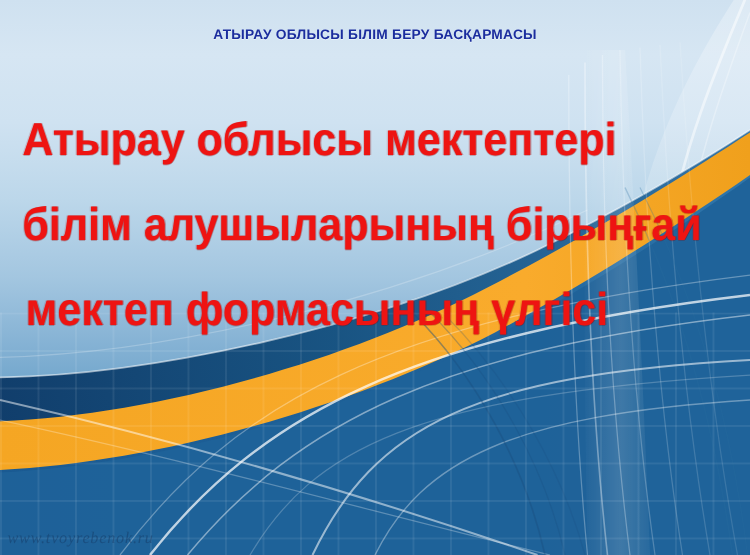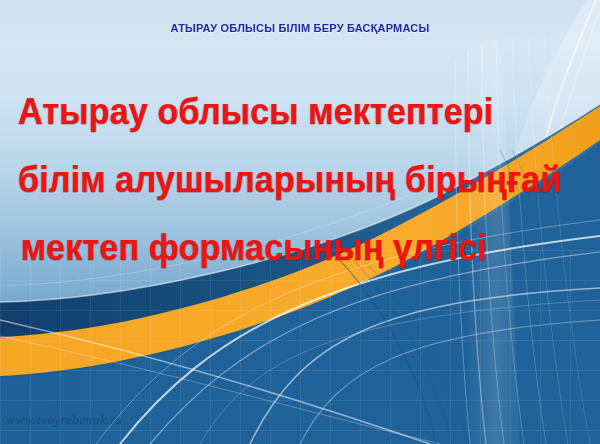--- a/index.html
+++ b/index.html
@@ -88,21 +88,21 @@
     text-shadow:
        1px 0 0 rgba(140,0,0,0.30),
        0 1px 0 rgba(140,0,0,0.25),
       -1px 0 0 rgba(170,20,20,0.18);
   }
 
   
   .watermark {
     position: absolute;
     left: 6px;
-    bottom: 16px;
+    bottom: 6px;
     z-index: 6;
     color: rgba(20,50,90,0.42);
     font-family: "Liberation Serif", serif;
     font-style: italic;
     font-size: 13px;
     letter-spacing: 0.6px;
     white-space: nowrap;
   }
 </style>
 </head>

